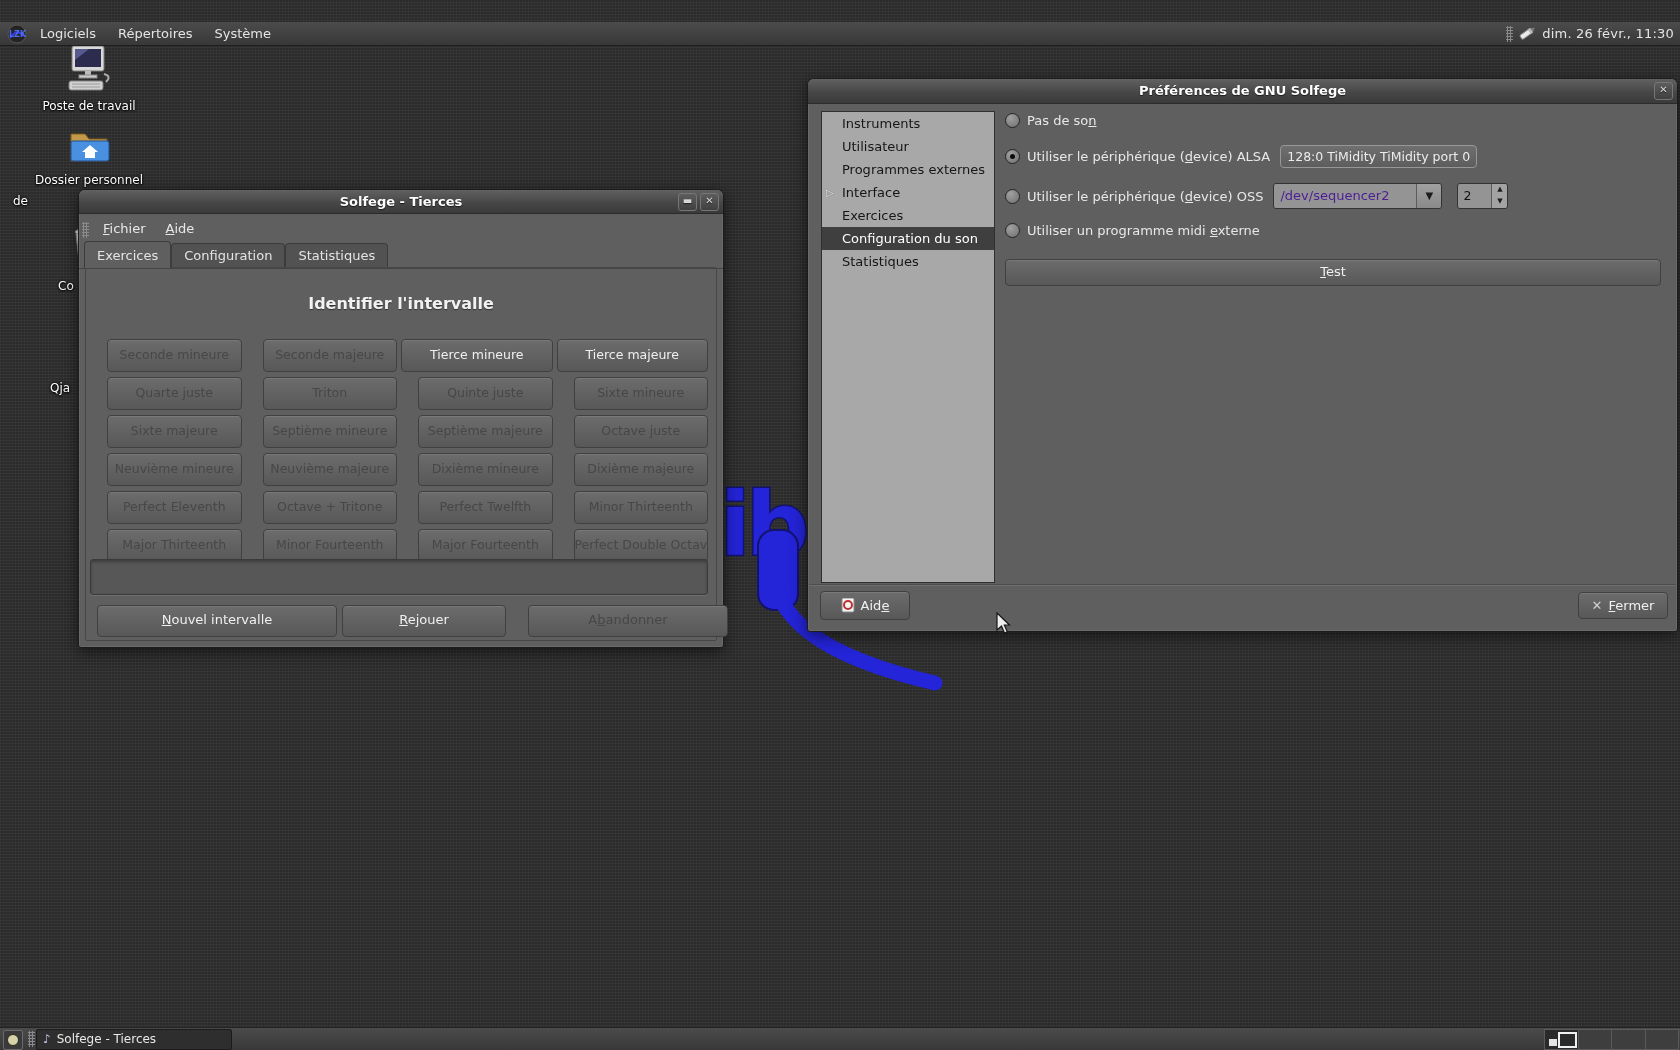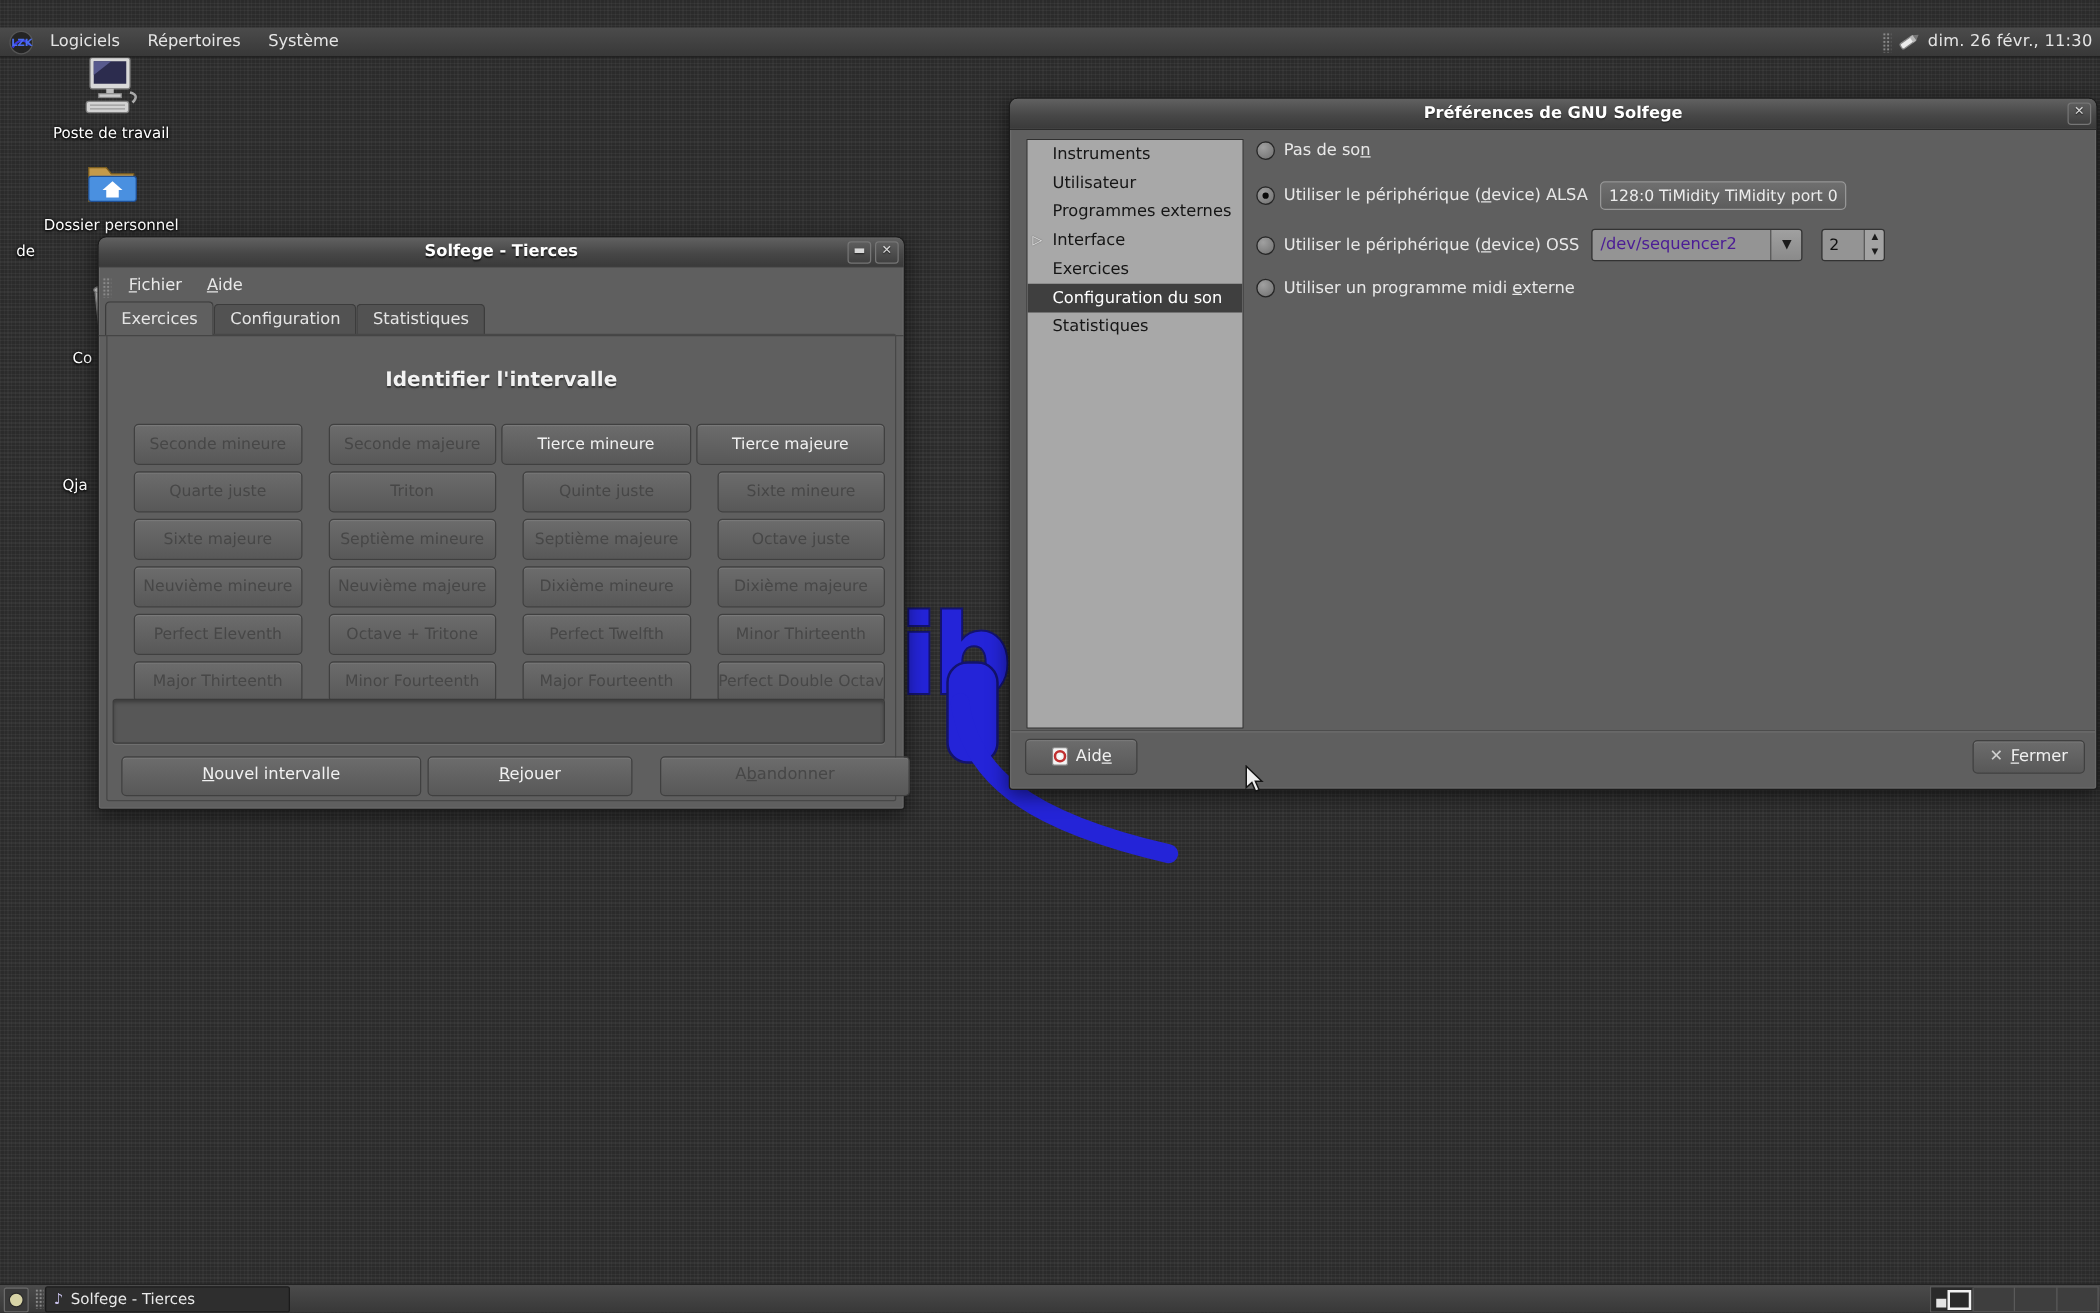--- a/index.html
+++ b/index.html
@@ -307,20 +307,21 @@
           <div>▼</div>
         </span>
       </span>
     </div>
 
     <div class="optrow" style="top:112px">
       <span class="radio"></span>
       <span>Utiliser un programme midi <u>e</u>xterne</span>
     </div>
 
+    <div class="btn test-btn"><u>T</u>est</div>
   </div>
 
   <div class="bottom-sep"></div>
 
   <div class="btn dlg-btn" id="aide-btn">
     <svg width="14" height="15">
       <rect x="1" y="0" width="12" height="14" rx="1.5" fill="#f4f4f4" stroke="#888"></rect>
       <circle cx="7" cy="7" r="4" fill="none" stroke="#c03030" stroke-width="2"></circle>
       <circle cx="7" cy="7" r="1.3" fill="#fff"></circle>
     </svg>

